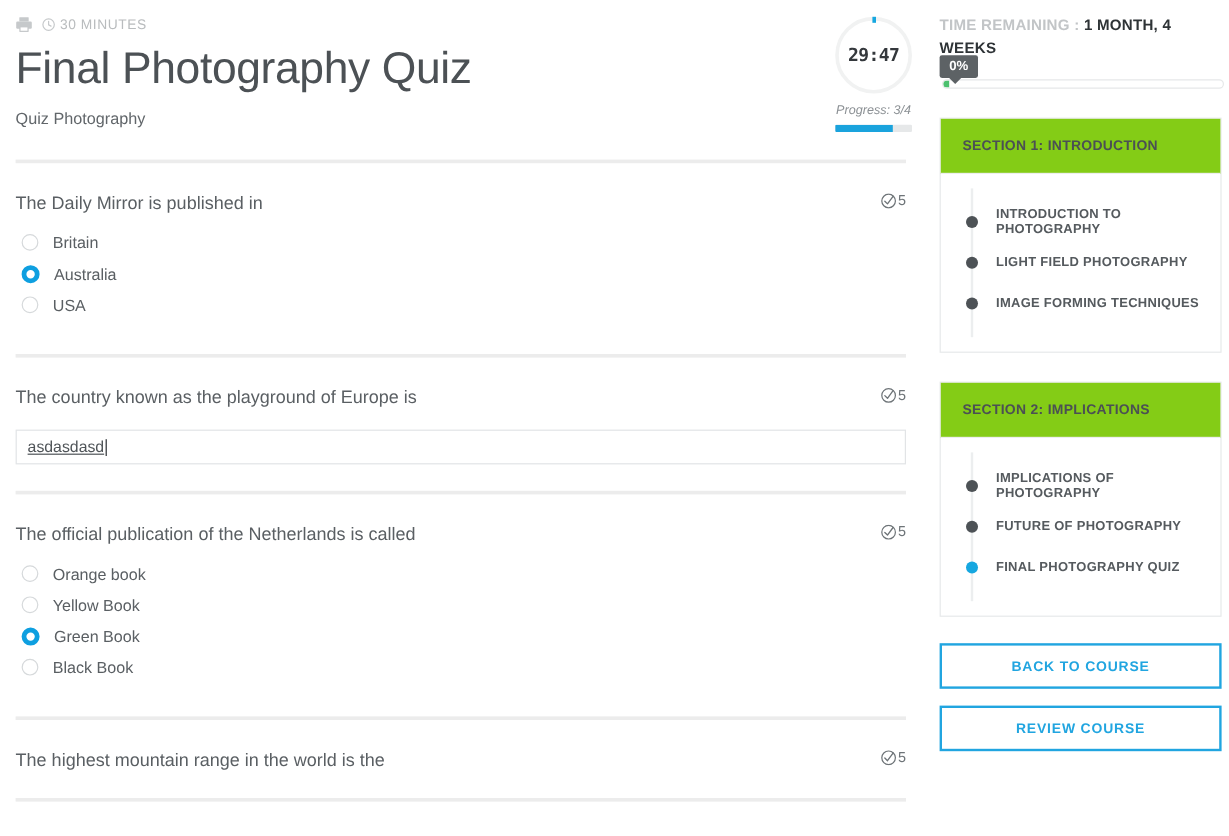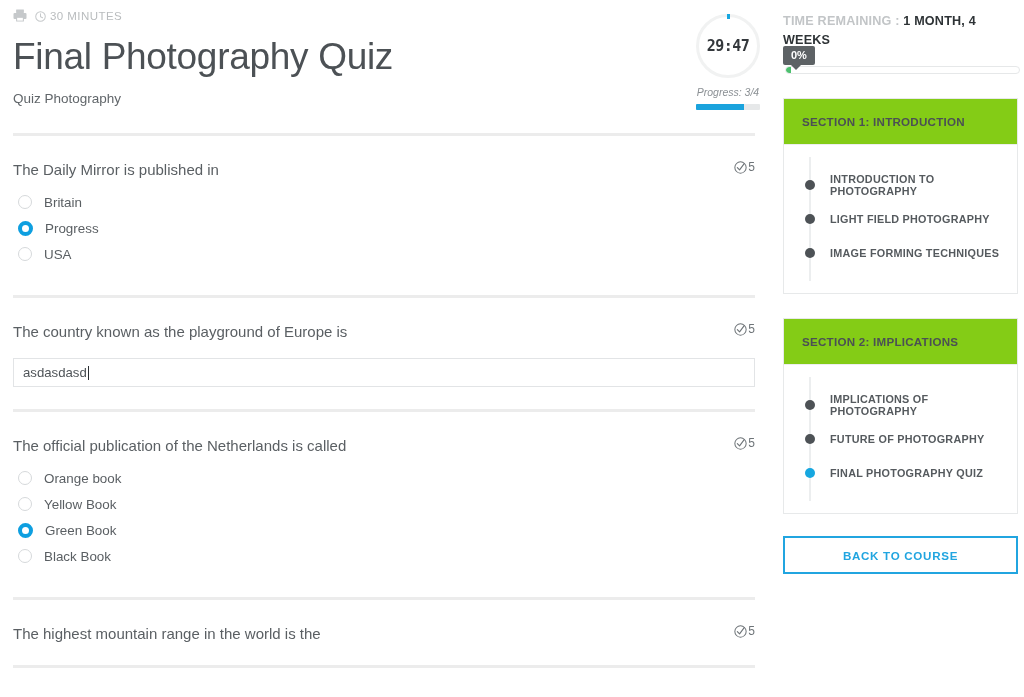--- a/index.html
+++ b/index.html
@@ -18,21 +18,21 @@
   .main {
     position: absolute;
     left: 0; top: 0;
     width: 768px;
     height: 697px;
     overflow: hidden;
     padding: 0 13px;
   }
   .meta-row {
     display: flex;
-    align-items: flex-end;
+    align-items: center;
     gap: 8px;
     padding-top: 19px;
     height: 22px;
   }
   .printer-icon { display: block; width: 14px; height: 13px; }
   .meta-time {
     display: flex;
     align-items: center;
     gap: 4px;
     color: #b9bcbe;
@@ -119,20 +119,21 @@
     margin-top: 17px;
     width: 742px;
     height: 29px;
     border: 1px solid #e2e4e6;
     background: #fff;
     display: flex;
     align-items: center;
     padding: 0 9px;
     font-size: 13.2px;
     color: #4f5458;
+    text-decoration: underline;
   }
   .caret {
     display: inline-block;
     width: 1px;
     height: 14px;
     background: #2b2f33;
     margin-left: 1px;
   }
 
   .q-rule {
@@ -366,21 +367,21 @@
               <span>5</span>
             </div>
           </div>
           <div class="answers">
             <label class="answer-row">
               <span class="radio"></span>
               <span class="answer-label">Britain</span>
             </label>
             <label class="answer-row">
               <span class="radio selected"></span>
-              <span class="answer-label">Progress</span>
+              <span class="answer-label">Australia</span>
             </label>
             <label class="answer-row">
               <span class="radio"></span>
               <span class="answer-label">USA</span>
             </label>
           </div>
           <div class="q-rule"></div>
         </div>
         <div class="question-block">
           <div class="q-head">
@@ -511,16 +512,17 @@
             </div>
             <div class="toc-item">
               <span class="toc-dot active"></span>
               <span class="toc-item-label">FINAL PHOTOGRAPHY QUIZ</span>
             </div>
           </div>
         </div>
       </div>
     <div id="sidebar-buttons">
         <div class="side-btn first">BACK TO COURSE</div>
+        <div class="side-btn">REVIEW COURSE</div>
       </div>
   </div>
 
 </div>
 
 </body></html>

